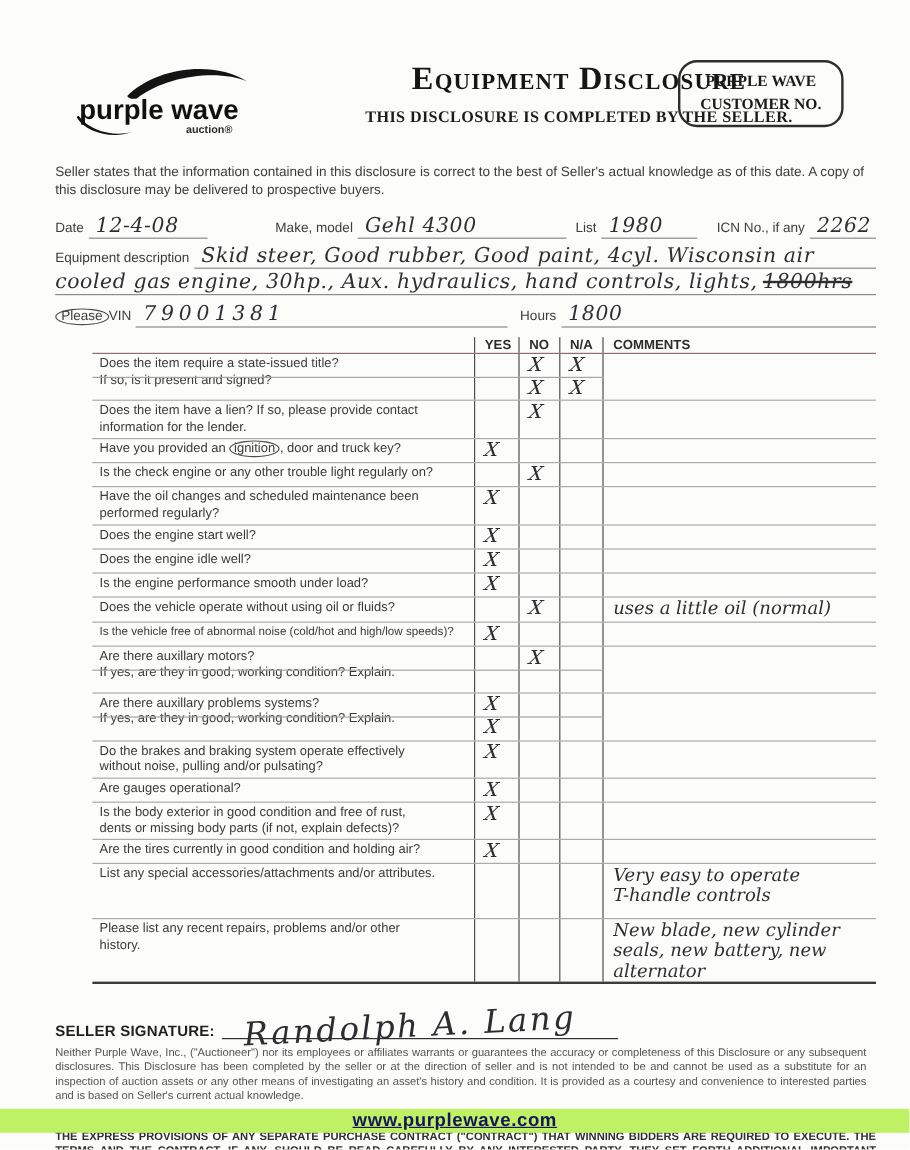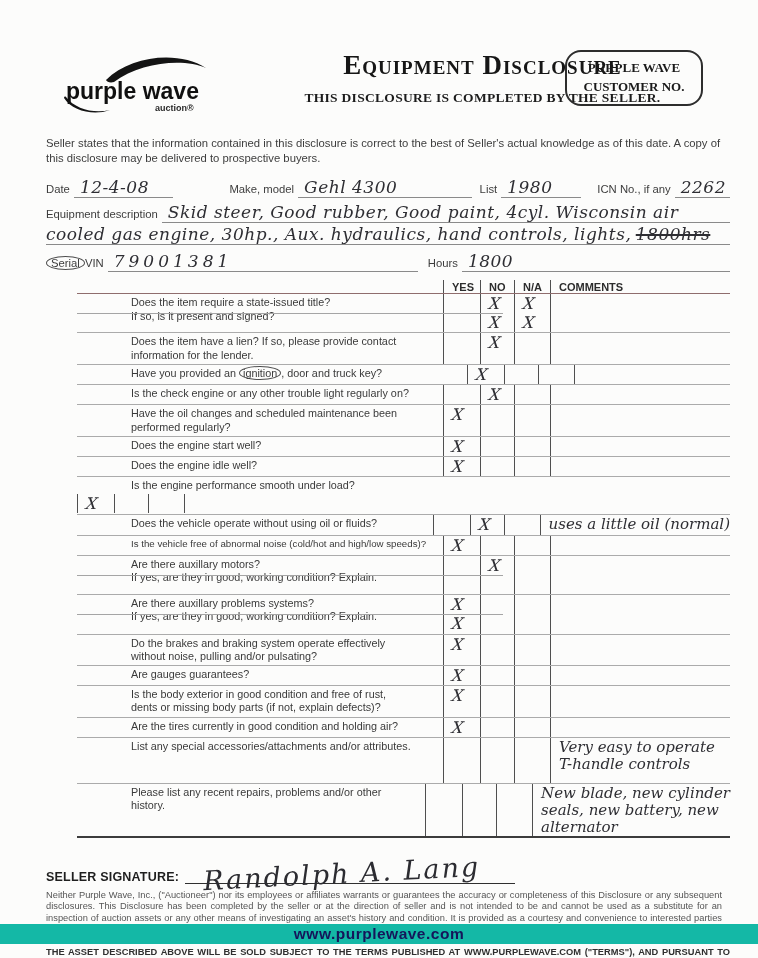--- a/index.html
+++ b/index.html
@@ -32,21 +32,21 @@
   .descline{border-bottom:1px solid #8a8a8a;margin-top:1px;}
   .oval{border:1.5px solid #4d4d4d;border-radius:50%;padding:0 4px;}
   .strucknote{border-bottom:1px solid #8a8a8a;margin-top:2px;padding-bottom:1px;}
 
   
   .tbl{margin-left:31px;margin-top:10px;width:653px;}
   .trow{display:flex;position:relative;border-bottom:1px solid #ababab;box-sizing:border-box;}
   .trow:last-child{border-bottom:2px solid #3c3c3c;}
   .thead{border-bottom:1.5px solid #8f6d6d;}
   .thead .mc,.thead .comment{font-weight:bold;font-size:11px;color:#2c2c2c;}
-  .q{width:318px;box-sizing:border-box;padding:2px 10px 2px 6px;font-size:10.8px;line-height:1.22;margin-left:48px;}
+  .q{width:318px;box-sizing:border-box;padding:2px 10px 2px 6px;font-size:10.8px;line-height:1.22;}
   .small .q{font-size:9.7px;}
   .marks{display:flex;flex-direction:column;align-self:stretch;}
   .mrow{flex:1;display:flex;}
   .mc{box-sizing:border-box;border-left:1px solid #4f4f4f;text-align:left;padding:1px 0 0 8px;overflow:visible;}
   .mc:nth-child(1){width:37px;}
   .mc:nth-child(2){width:34px;}
   .mc:nth-child(3){width:37px;border-right:1px solid #4f4f4f;}
   .m2{display:none;}
   .split .m2{display:flex;}
   .split::before{content:"";position:absolute;left:0;top:50%;width:426px;border-top:1px solid #a5a5a5;}
@@ -110,21 +110,21 @@
       </div>
       <div class="frow" style="margin-top:4px;">
         <span class="flabel">Equipment description</span>
         <span class="fval hw hw17 grow">Skid steer, Good rubber, Good paint, 4cyl. Wisconsin air</span>
       </div>
       <div class="descline" style="margin-top:3px;">
         <span class="hw hw17">cooled gas engine, 30hp., Aux. hydraulics, hand controls, lights,</span>
         <span class="hw hw17 strike">1800hrs</span>
       </div>
       <div class="frow" style="margin-top:4px;">
-        <span class="flabel"><span class="oval">Serial</span><span>VIN</span></span>
+        <span class="flabel"><span class="oval">Please</span><span>VIN</span></span>
         <span class="fval hw hw17" style="width:300px;letter-spacing:4px;">79001381</span>
         <span class="flabel" style="margin-left:10px;">Hours</span>
         <span class="fval hw hw17 grow">1800</span>
       </div>
     </div>
 
     <div class="tbl">
       <div class="trow thead">
         <div class="q"></div>
         <div class="marks">
@@ -164,21 +164,21 @@
     <div class="marks">
       <div class="mrow m1">
                 <span class="mc"><span class="hw xmark"></span></span>
                 <span class="mc"><span class="hw xmark">X</span></span>
                 <span class="mc"><span class="hw xmark"></span></span>
               </div>
 
     </div>
     <div class="comment"></div>
   </div>
-          <div class="trow" style="min-height: 20px; gap: 24px;">
+          <div class="trow" style="min-height: 20px;">
     <div class="q">
               <div class="qline"><span class="qx">Have you provided an </span><span class="circle">ignition</span><span class="qx">, door and truck key?</span></div>
             </div>
     <div class="marks">
       <div class="mrow m1">
                 <span class="mc"><span class="hw xmark">X</span></span>
                 <span class="mc"><span class="hw xmark"></span></span>
                 <span class="mc"><span class="hw xmark"></span></span>
               </div>
 
@@ -235,21 +235,21 @@
     <div class="marks">
       <div class="mrow m1">
                 <span class="mc"><span class="hw xmark">X</span></span>
                 <span class="mc"><span class="hw xmark"></span></span>
                 <span class="mc"><span class="hw xmark"></span></span>
               </div>
 
     </div>
     <div class="comment"></div>
   </div>
-          <div class="trow" style="min-height: 18px; flex-direction: column;">
+          <div class="trow" style="min-height: 18px;">
     <div class="q">
               <div class="qline"><span class="qx">Is the engine performance smooth under load?</span></div>
             </div>
     <div class="marks">
       <div class="mrow m1">
                 <span class="mc"><span class="hw xmark">X</span></span>
                 <span class="mc"><span class="hw xmark"></span></span>
                 <span class="mc"><span class="hw xmark"></span></span>
               </div>
 
@@ -334,21 +334,21 @@
                 <span class="mc"><span class="hw xmark">X</span></span>
                 <span class="mc"><span class="hw xmark"></span></span>
                 <span class="mc"><span class="hw xmark"></span></span>
               </div>
 
     </div>
     <div class="comment"></div>
   </div>
           <div class="trow" style="min-height: 18px;">
     <div class="q">
-              <div class="qline"><span class="qx">Are gauges guarantees?</span></div>
+              <div class="qline"><span class="qx">Are gauges operational?</span></div>
             </div>
     <div class="marks">
       <div class="mrow m1">
                 <span class="mc"><span class="hw xmark">X</span></span>
                 <span class="mc"><span class="hw xmark"></span></span>
                 <span class="mc"><span class="hw xmark"></span></span>
               </div>
 
     </div>
     <div class="comment"></div>
@@ -426,14 +426,14 @@
       <span class="sigline">
         <span class="signame">Randolph A. Lang</span>
       </span>
     </div>
 
     <div class="legal1">Neither Purple Wave, Inc., ("Auctioneer") nor its employees or affiliates warrants or guarantees the accuracy or completeness of this Disclosure or any subsequent disclosures.  This Disclosure has been completed by the seller or at the direction of seller and is not intended to be and cannot be used as a substitute for an inspection of auction assets or any other means of investigating an asset's history and condition.  It is provided as a courtesy and convenience to interested parties and is based on Seller's current actual knowledge.</div>
     <div class="legal2">THE ASSET DESCRIBED ABOVE WILL BE SOLD SUBJECT TO THE TERMS  PUBLISHED AT WWW.PURPLEWAVE.COM ("TERMS"), AND PURSUANT TO THE EXPRESS PROVISIONS OF ANY SEPARATE PURCHASE CONTRACT ("CONTRACT") THAT WINNING BIDDERS ARE REQUIRED TO EXECUTE.  THE TERMS AND THE CONTRACT, IF ANY, SHOULD BE READ CAREFULLY BY ANY INTERESTED PARTY.  THEY SET FORTH ADDITIONAL IMPORTANT DETAILS THAT WILL CONTROL THE PURCHASE OF THE ASSET DESCRIBED ABOVE.  BY REVIEWING THIS DISCLOSURE,  ALL INTERESTED PARTIES AGREE THAT HE/SHE/IT:  (I) HAS RELIED SOLELY ON HIS/HER/ITS PERSONAL INSPECTION AND THOSE OF HIS/HER/ITS AGENTS AND INSPECTORS WHEN DECIDING TO BID ON THE ASSET; AND (II) HAS NOT RELIED ON THE ACCURACY OR COMPLETENESS OF INFORMATION PROVIDED BY SELLER OR AUCTIONEER, WHETHER ORAL, WRITTEN OR POSTED ON AUCTIONEER'S WEBSITE, NOR HAS HE/SHE/IT ASSUMED OR EXPECTED THAT SELLER OR AUCTIONEER HAVE DISCLOSED ALL INFORMATION THAT COULD BE REASONABLY ASCERTAINED BY INSPECTION OF THE ASSET.</div>
 
   </div>
 
-  <div class="purplebar" style="background: #14b8a6; color: rgb(21, 21, 90);">www.purplewave.com</div>
+  <div class="purplebar" style="background: #bef264; color: rgb(21, 21, 90); text-decoration: underline;">www.purplewave.com</div>
 </div>
 
 </body></html>

